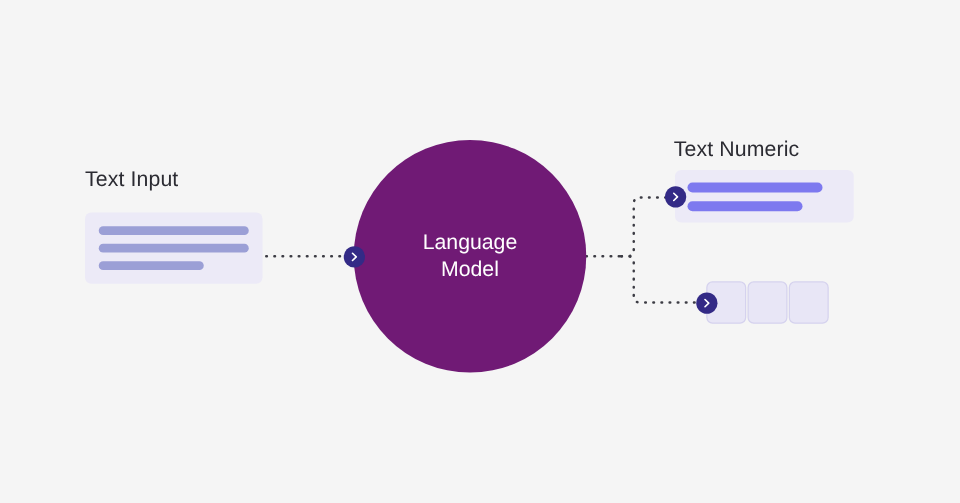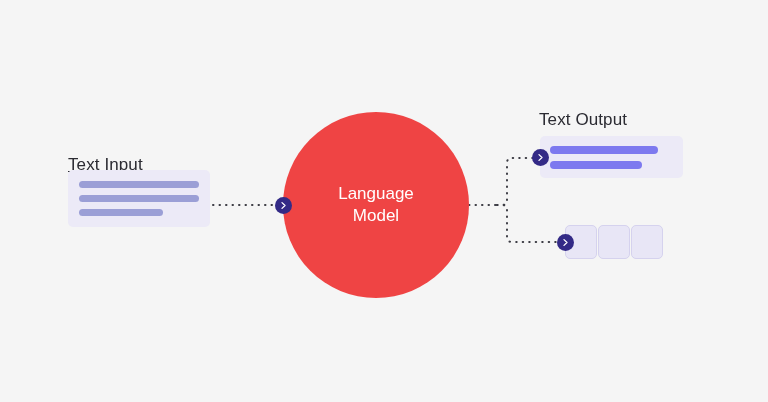--- a/index.html
+++ b/index.html
@@ -30,21 +30,21 @@
   }
 
   
   .section-label {
     position: absolute;
     color: #2b2b32;
     font-size: 17px;
     letter-spacing: .1px;
     white-space: nowrap;
   }
-  #label-text-input  { left: 68px;  top: 155px; text-decoration: underline; }
+  #label-text-input  { left: 68px;  top: 134px; }
   #label-text-output { left: 539px; top: 110px; }
 
   
   #input-card {
     position: absolute;
     left: 68px;
     top: 170px;
     width: 142px;
     height: 57px;
     background: #eceaf7;
@@ -116,21 +116,21 @@
   }
 
   
   #language-model-node {
     position: absolute;
     left: 283px;
     top: 112px;
     width: 186px;
     height: 186px;
     border-radius: 50%;
-    background: #ef4444;
+    background: #701a75;
     display: flex;
     align-items: center;
     justify-content: center;
   }
   #language-model-label {
     color: #ffffff;
     font-size: 17px;
     line-height: 22px;
     text-align: center;
     white-space: pre-line;
@@ -180,21 +180,21 @@
     <div id="language-model-label">Language
 Model</div>
   </div>
 
   <div class="arrow-chip" id="arrow-in">
     <svg width="9" height="9" viewBox="0 0 9 9" xmlns="http://www.w3.org/2000/svg">
       <path d="M3 1.6 L6 4.5 L3 7.4" fill="none" stroke="#ffffff" stroke-width="1.3" stroke-linecap="round" stroke-linejoin="round"></path>
     </svg>
   </div>
 
-  <div class="section-label" id="label-text-output">Text Output</div>
+  <div class="section-label" id="label-text-output">Text Numeric</div>
 
   <div id="output-card">
     <div class="bar w88"></div>
     <div class="bar w75"></div>
   </div>
 
   <div class="arrow-chip" id="arrow-up">
     <svg width="9" height="9" viewBox="0 0 9 9" xmlns="http://www.w3.org/2000/svg">
       <path d="M3 1.6 L6 4.5 L3 7.4" fill="none" stroke="#ffffff" stroke-width="1.3" stroke-linecap="round" stroke-linejoin="round"></path>
     </svg>

